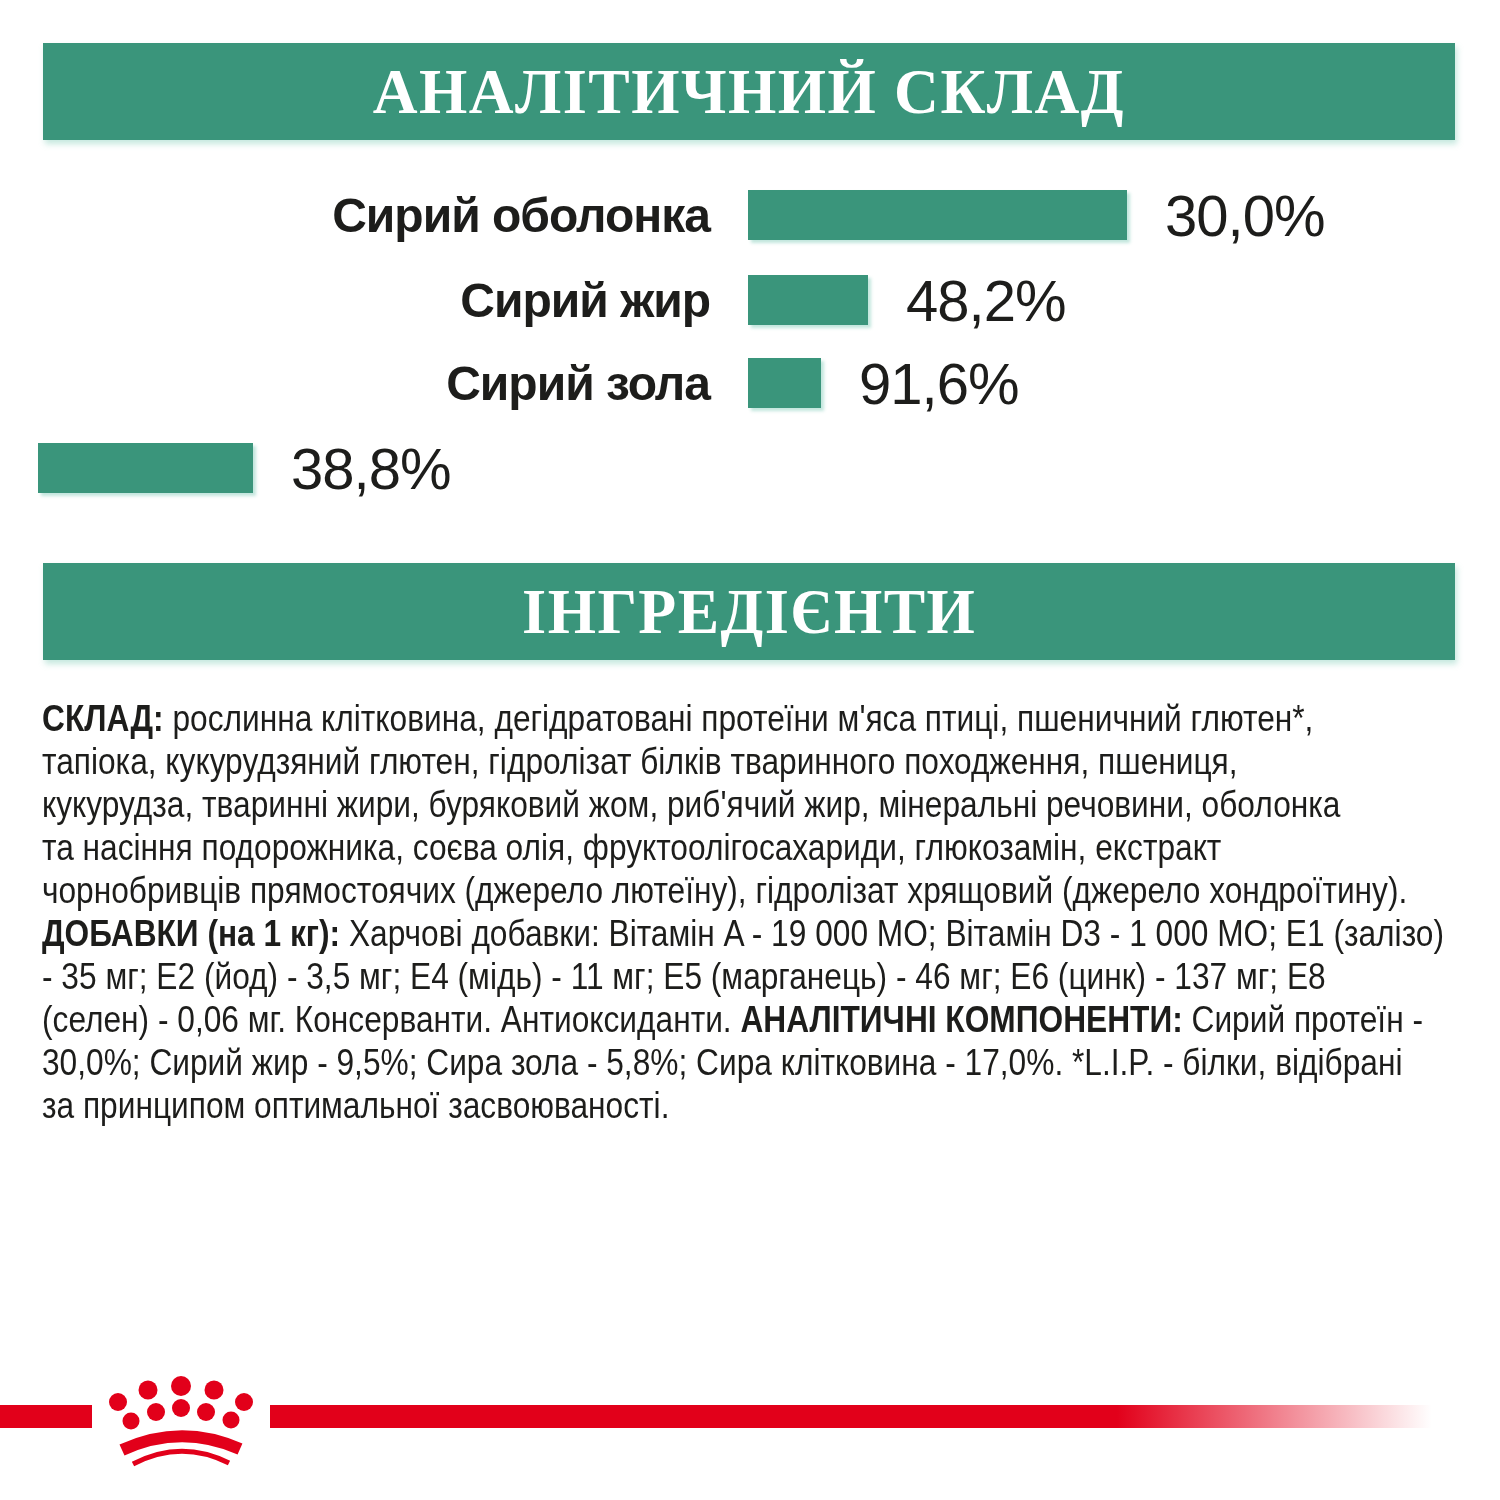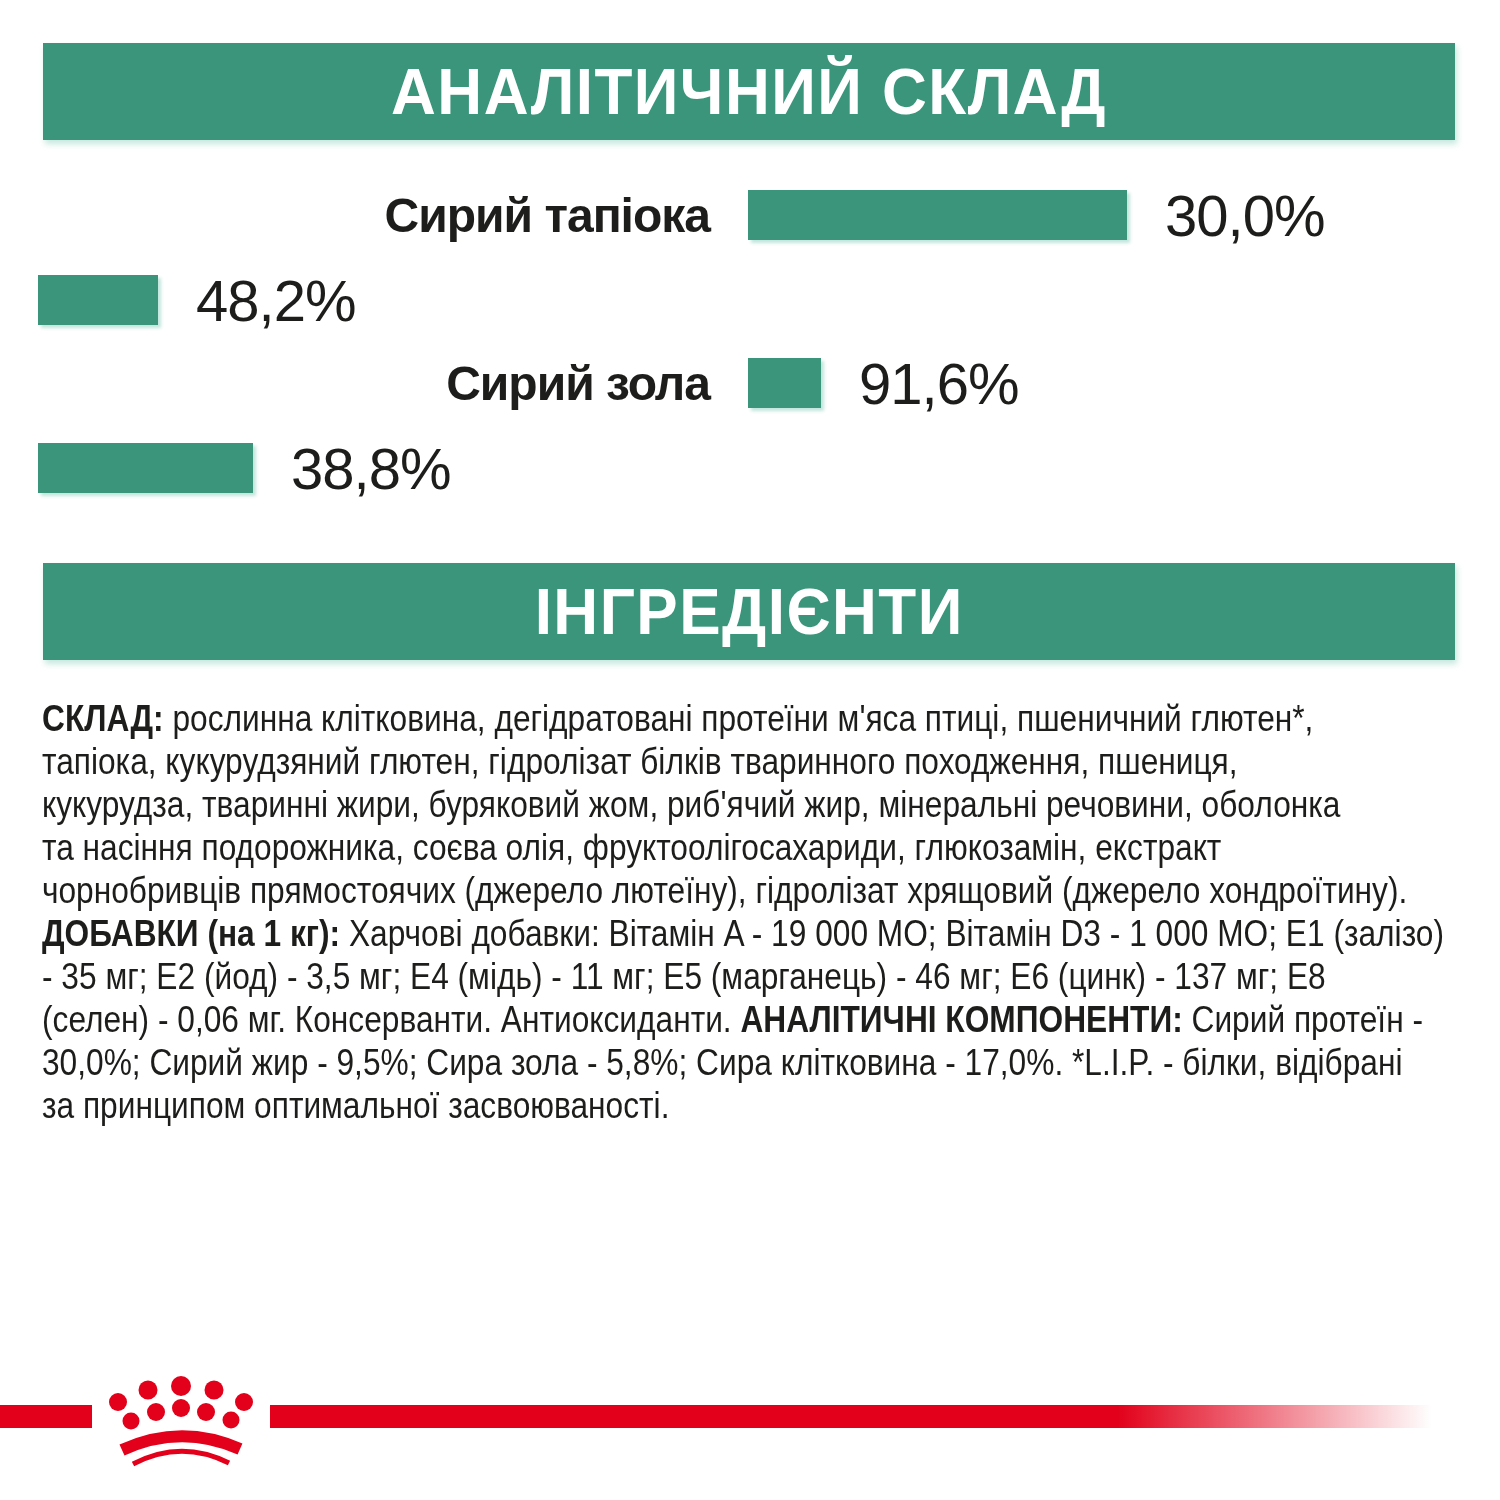--- a/index.html
+++ b/index.html
@@ -10,20 +10,21 @@
   html,body{margin:0;padding:0;background:#fff;}
   .canvas{
     position:relative;width:1500px;height:1500px;background:#fff;overflow:hidden;
     font-family:"Liberation Sans",sans-serif;color:var(--ink);
   }
   
   .banner{
     position:absolute;left:43px;width:1412px;height:97px;background:var(--teal);
     display:flex;align-items:center;justify-content:center;
     box-shadow:2px 4px 6px rgba(90,190,160,.35);
+    font-family:Liberation Serif, serif;
   }
   .banner .title{
     color:#fff;font-weight:bold;font-size:64px;letter-spacing:1.5px;
     transform:scaleX(.97);white-space:nowrap;
   }
   #banner-analytical{top:43px;}
   #banner-ingredients{top:563px;}
 
   
   .chart-row{position:absolute;left:0;width:100%;height:50px;display:flex;align-items:center;}
@@ -62,25 +63,26 @@
 <body>
 
 <div class="canvas">
 
   <div class="banner" id="banner-analytical">
     <div class="title">АНАЛІТИЧНИЙ СКЛАД</div>
   </div>
 
   <div>
     <div class="chart-row" style="top:190px">
-      <div class="row-label">Сирий тапіока</div>
+      <div class="row-label">Сирий оболонка</div>
       <div class="bar" style="width: 379px; background: rgb(58, 149, 123);"></div>
       <div class="row-value">30,0%</div>
     </div>
     <div class="chart-row" style="top:275px">
+      <div class="row-label">Сирий жир</div>
       <div class="bar" style="width: 120px; background: rgb(58, 149, 123);"></div>
       <div class="row-value">48,2%</div>
     </div>
     <div class="chart-row" style="top:358px">
       <div class="row-label">Сирий зола</div>
       <div class="bar" style="width: 73px; background: rgb(58, 149, 123);"></div>
       <div class="row-value">91,6%</div>
     </div>
     <div class="chart-row" style="top:443px">
       <div class="bar" style="width: 215px; background: rgb(58, 149, 123);"></div>

